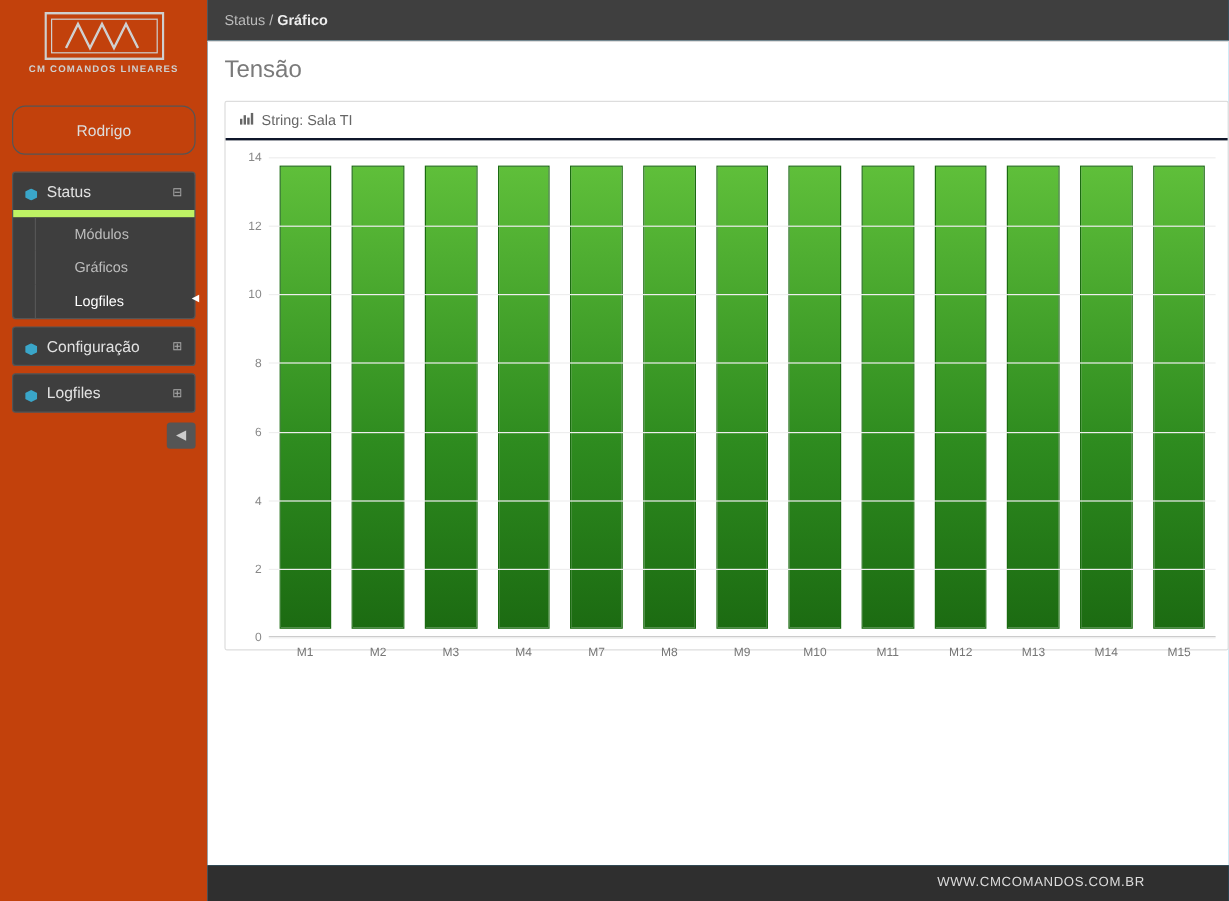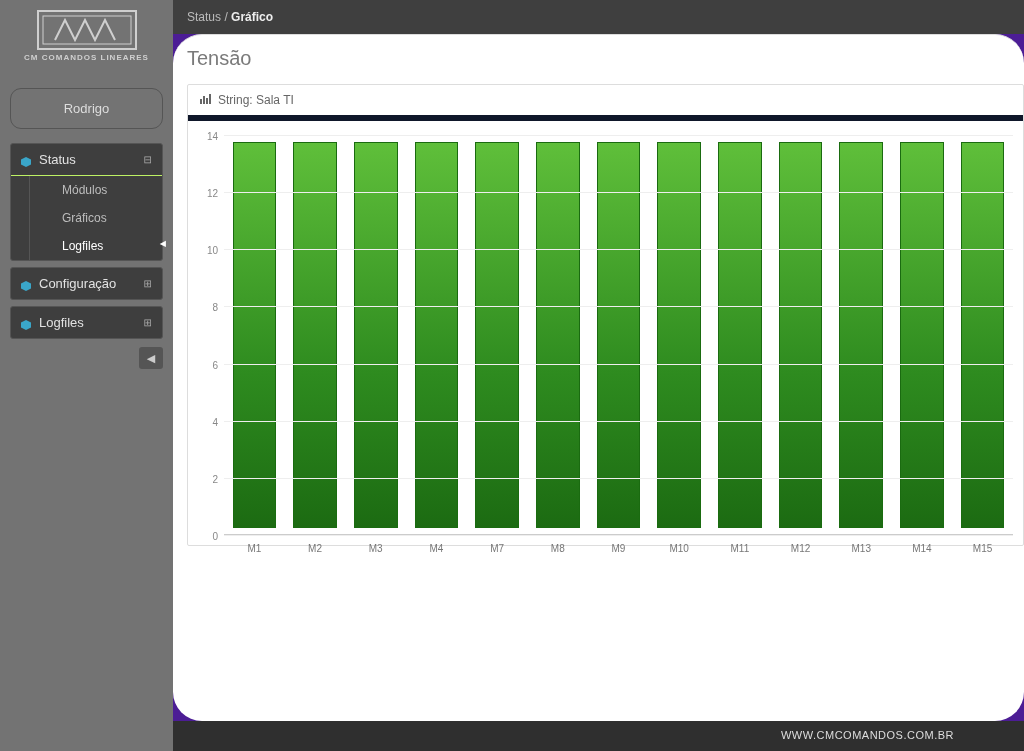--- a/index.html
+++ b/index.html
@@ -1,48 +1,48 @@
 <!DOCTYPE html>
 <html><head>
 <meta charset="utf-8">
 <style>
   * { box-sizing: border-box; margin: 0; padding: 0; }
   body { font-family: "Segoe UI", Arial, sans-serif; background: #3a3a3a; color: #aaa; width: 1024px; height: 751px; overflow: hidden; position: relative; }
 
-  .sidebar { position: absolute; left: 0; top: 0; width: 173px; height: 100%; background: #737373; }
+  .sidebar { position: absolute; left: 0; top: 0; width: 173px; height: 100%; background: #c2410c; }
 
   .logo-box { padding: 10px 0 8px 0; text-align: center; }
   .logo-box svg { display: block; margin: 0 auto; }
   .brand { font-size: 8px; letter-spacing: 1px; color: #cfcfcf; margin-top: 3px; font-weight: 600; }
 
   .user-box { margin: 18px 10px 14px 10px; border: 1px solid #555; border-radius: 11px; padding: 12px 0; text-align: center; color: #ddd; font-size: 13px; }
 
   .nav-item, .nav-parent { margin: 6px 10px 0 10px; border: 1px solid #555; border-radius: 3px; background: #3e3e3e; }
   .nav-parent-header { display: flex; align-items: center; padding: 8px 10px; cursor: pointer; color: #e2e2e2; font-size: 13px; }
   .nav-parent-header .cube { width: 10px; height: 10px; margin-right: 8px; display: inline-block; }
   .nav-parent-header .label { flex: 1; }
   .nav-parent-header .toggle { font-size: 10px; color: #aaa; }
 
-  .subnav { border-top: 1px solid #bef264; }
+  .subnav { border-top: 6px solid #bef264; }
   .subnav-item { position: relative; padding: 7px 10px 7px 32px; font-size: 12px; color: #bdbdbd; cursor: pointer; border-left: 1px solid #555; margin-left: 18px; }
   .subnav-item.active { color: #fff; font-weight: 500; }
   .subnav-item.active::after { content: "◀"; position: absolute; right: -4px; top: 7px; font-size: 8px; color: #fff; }
 
   .collapse-btn { margin: 8px 10px 0 auto; width: 24px; height: 22px; background: #555; border-radius: 3px; text-align: center; line-height: 22px; color: #ccc; font-size: 11px; cursor: pointer; margin-right: 10px; float: right; }
 
-  .main { position: absolute; left: 173px; top: 0; right: 0; height: 100%; background: #4c1d95; }
+  .main { position: absolute; left: 173px; top: 0; right: 0; height: 100%; background: #0ea5e9; }
 
   .breadcrumb { background: #3f3f3f; color: #bbb; font-size: 12px; padding: 10px 14px; }
   .breadcrumb .current { color: #eee; font-weight: 600; }
 
-  .content { padding: 12px 0 0 14px; background: #fff; margin: 0; height: calc(100% - 64px); position: relative; border-top: 1px solid #ddd; border-radius: 29px; }
+  .content { padding: 12px 0 0 14px; background: #fff; margin: 0; height: calc(100% - 64px); position: relative; border-top: 1px solid #ddd; }
   .page-title { font-size: 20px; font-weight: 400; color: #7a7a7a; margin-bottom: 14px; }
 
   .panel { border: 1px solid #ddd; border-radius: 2px; background: #fff; }
-  .panel-header { padding: 8px 12px; border-bottom: 6px solid #0f172a; font-size: 12px; color: #666; display: flex; align-items: center; gap: 6px; }
+  .panel-header { padding: 8px 12px; border-bottom: 2px solid #0f172a; font-size: 12px; color: #666; display: flex; align-items: center; gap: 6px; }
 
   .chart-wrap { padding: 14px 6px 10px 6px; position: relative; }
   .chart-area { position: relative; height: 400px; margin-left: 30px; margin-right: 4px; }
 
   .gridline { position: absolute; left: 0; right: 0; border-top: 1px solid #eee; }
   .ylabel { position: absolute; right: 100%; margin-right: 6px; font-size: 10px; color: #888; transform: translateY(-50%); }
 
   .bars { position: absolute; left: 0; right: 0; bottom: 0; top: 0; display: flex; align-items: flex-end; }
   .bar-slot { flex: 1; display: flex; justify-content: center; align-items: center; height: 100%; position: relative; }
   .bar { width: 72%; background: linear-gradient(to bottom, #5fbf3a 0%, #2e8b1f 60%, #1c6b12 100%); border: 1px solid #1a6b10; }

